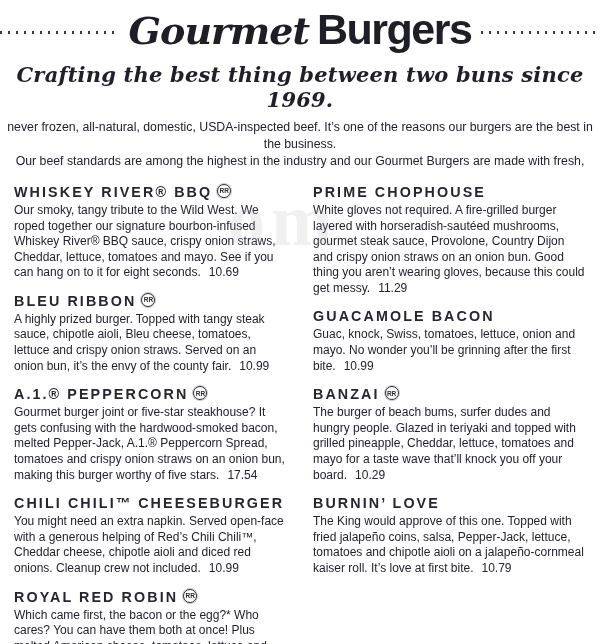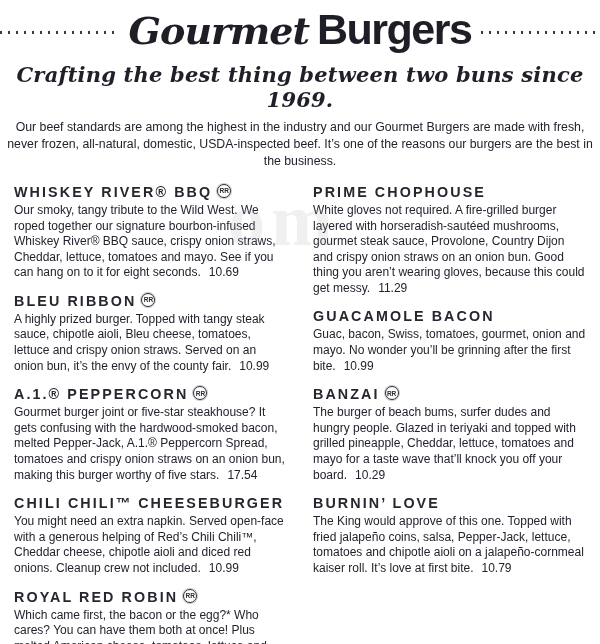--- a/index.html
+++ b/index.html
@@ -131,22 +131,22 @@
     <div class="title-wrap">
       <span class="title-script">Gourmet</span>
       <span class="title-bold">Burgers</span>
     </div>
     <div class="dots"></div>
   </div>
 
   <div class="tagline">Crafting the best thing between two buns since 1969.</div>
 
   <div class="intro">
+    <div>never frozen, all-natural, domestic, USDA-inspected beef. It’s one of the reasons our burgers are the best in the business.</div>
     <div>Our beef standards are among the highest in the industry and our Gourmet Burgers are made with fresh,</div>
-    <div>never frozen, all-natural, domestic, USDA-inspected beef. It’s one of the reasons our burgers are the best in the business.</div>
   </div>
 
   <div class="menu-grid">
 
     <div class="menu-col">
 
       <div class="menu-item">
         <h3 class="item-name">
           <span>WHISKEY RIVER® BBQ</span>
           <span class="badge">RR</span>
@@ -193,21 +193,21 @@
         <h3 class="item-name">
           <span>PRIME CHOPHOUSE</span>
         </h3>
         <p class="item-desc"><span>White gloves not required. A fire-grilled burger layered with horseradish-sautéed mushrooms, gourmet steak sauce, Provolone, Country Dijon and crispy onion straws on an onion bun. Good thing you aren’t wearing gloves, because this could get messy.</span><span class="price">11.29</span></p>
       </div>
 
       <div class="menu-item">
         <h3 class="item-name">
           <span>GUACAMOLE BACON</span>
         </h3>
-        <p class="item-desc"><span>Guac, bacon, Swiss, tomatoes, gourmet, onion and mayo. No wonder you’ll be grinning after the first bite.</span><span class="price">10.99</span></p>
+        <p class="item-desc"><span>Guac, knock, Swiss, tomatoes, lettuce, onion and mayo. No wonder you’ll be grinning after the first bite.</span><span class="price">10.99</span></p>
       </div>
 
       <div class="menu-item">
         <h3 class="item-name">
           <span>BANZAI</span>
           <span class="badge">RR</span>
         </h3>
         <p class="item-desc"><span>The burger of beach bums, surfer dudes and hungry people. Glazed in teriyaki and topped with grilled pineapple, Cheddar, lettuce, tomatoes and mayo for a taste wave that’ll knock you off your board.</span><span class="price">10.29</span></p>
       </div>
 

